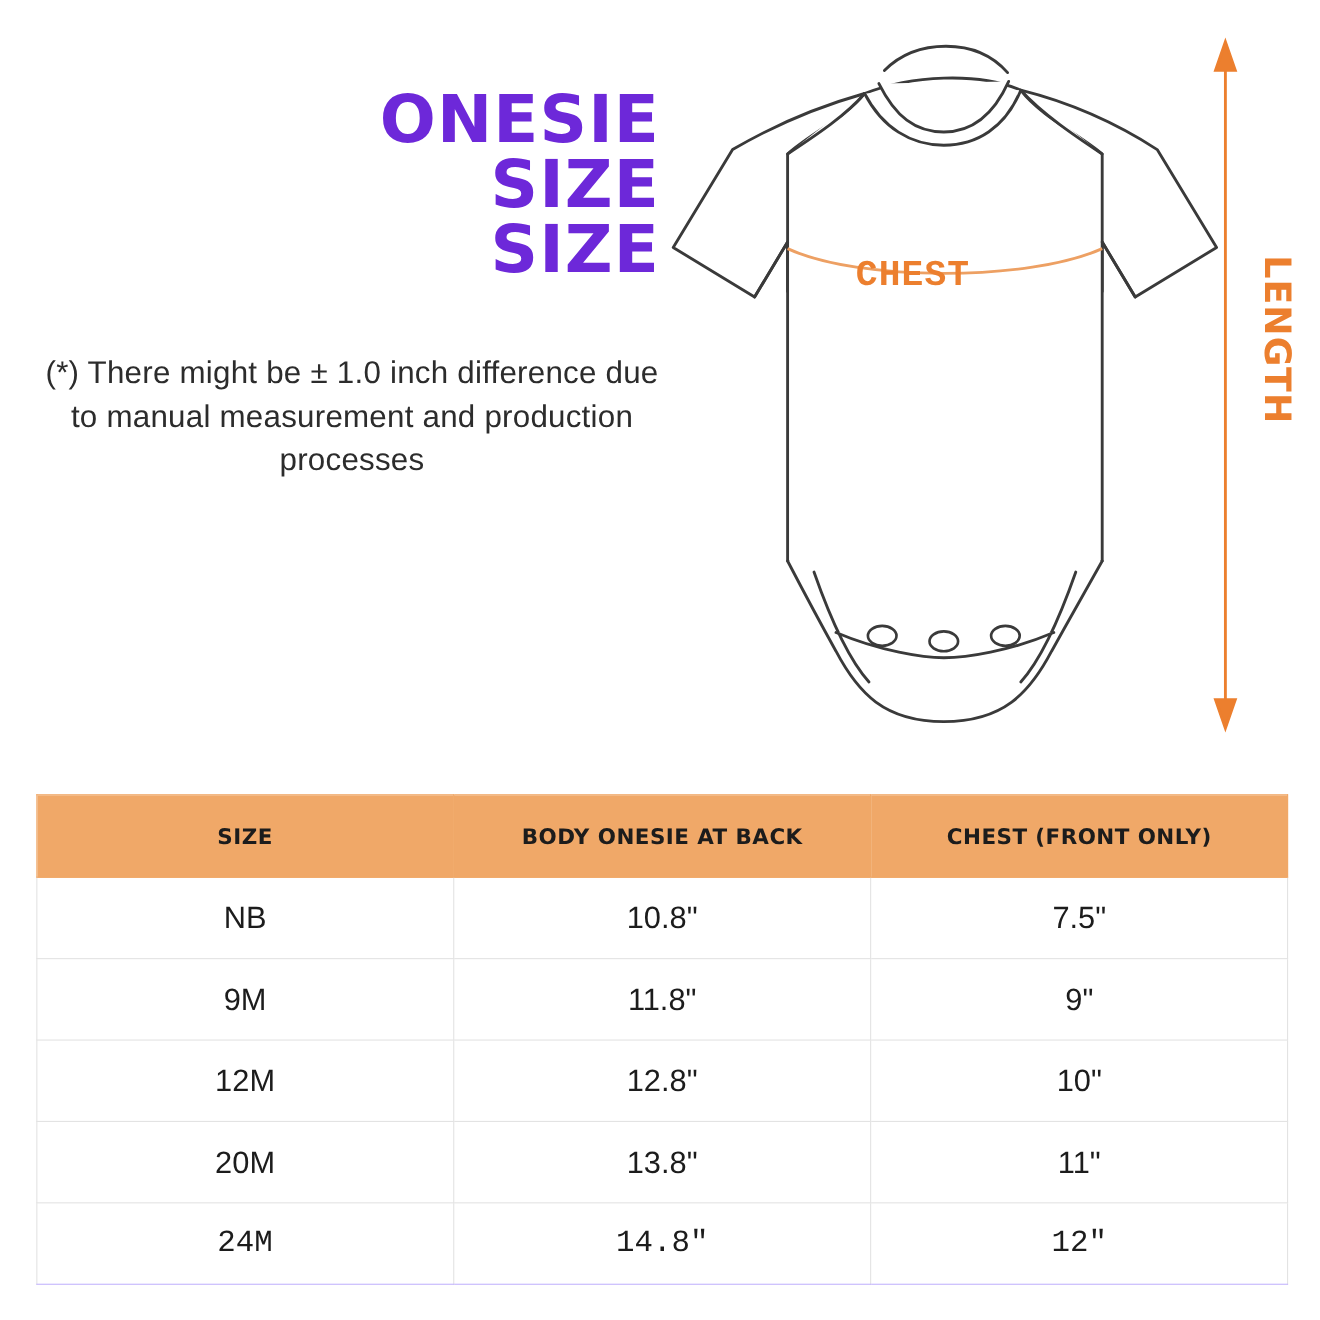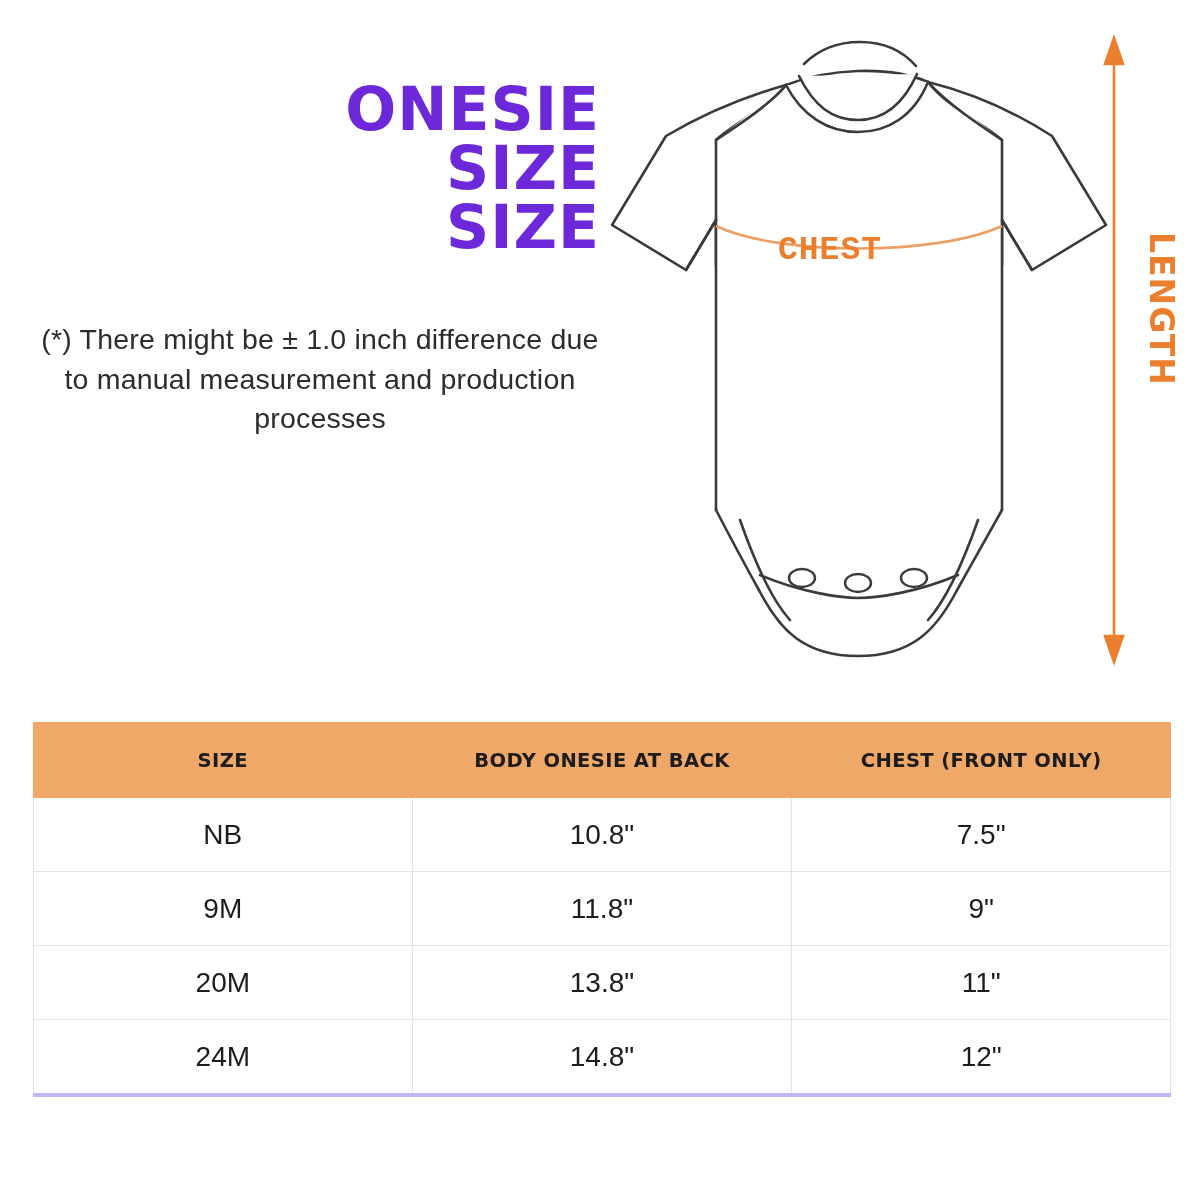--- a/index.html
+++ b/index.html
@@ -116,21 +116,22 @@
 
   table.size-table td {
     height: 71px;
     text-align: center;
     font-family: "Liberation Sans", sans-serif;
     font-size: 28px;
     color: #1c1c1c;
     border: 1px solid #e3e3e3;
   }
   table.size-table tr:last-child td {
-    border-bottom: 4px solid #c4b5fd;
+    border-bottom: 1px solid #c4b5fd;
+    font-family: Liberation Mono, monospace;
   }
 </style>
 </head>
 <body>
 
 <div class="page">
 
   <div class="left-block">
     <div class="title">
       <span class="ln">ONESIE</span>
@@ -206,20 +207,25 @@
           <td>NB</td>
           <td>10.8"</td>
           <td>7.5"</td>
         </tr>
         <tr>
           <td>9M</td>
           <td>11.8"</td>
           <td>9"</td>
         </tr>
         <tr>
+          <td>12M</td>
+          <td>12.8"</td>
+          <td>10"</td>
+        </tr>
+        <tr>
           <td>20M</td>
           <td>13.8"</td>
           <td>11"</td>
         </tr>
         <tr>
           <td>24M</td>
           <td>14.8"</td>
           <td>12"</td>
         </tr>
       </tbody>

